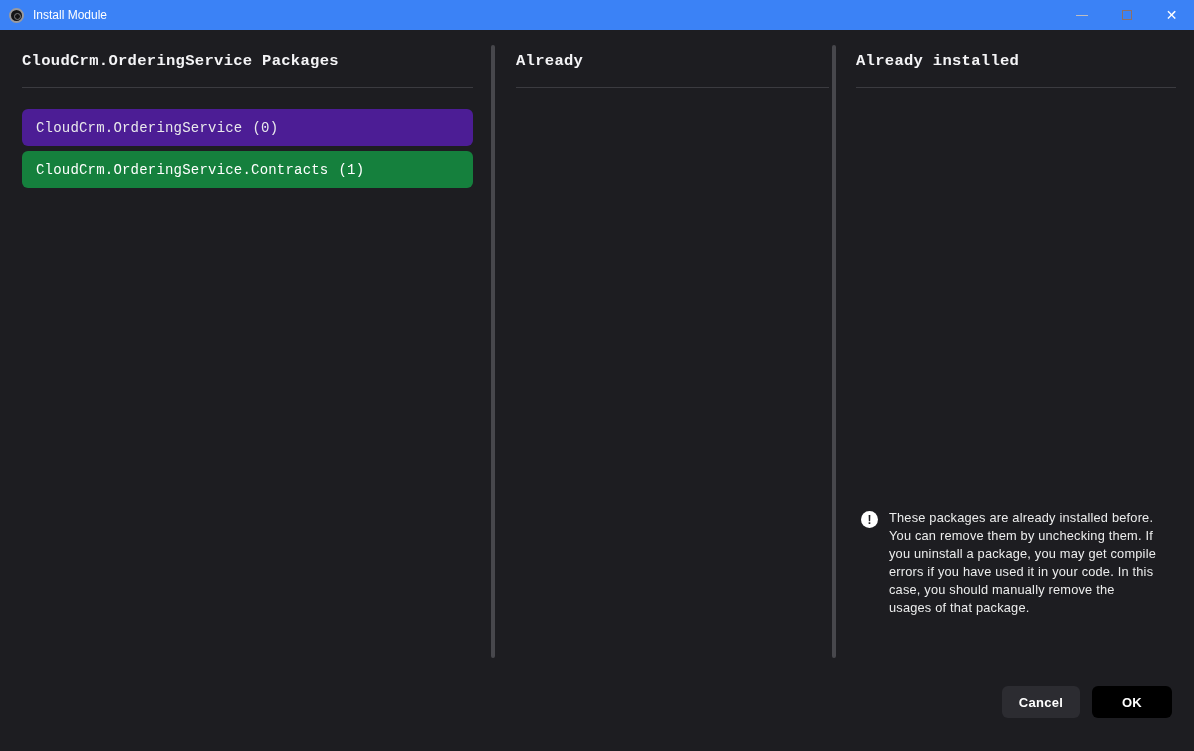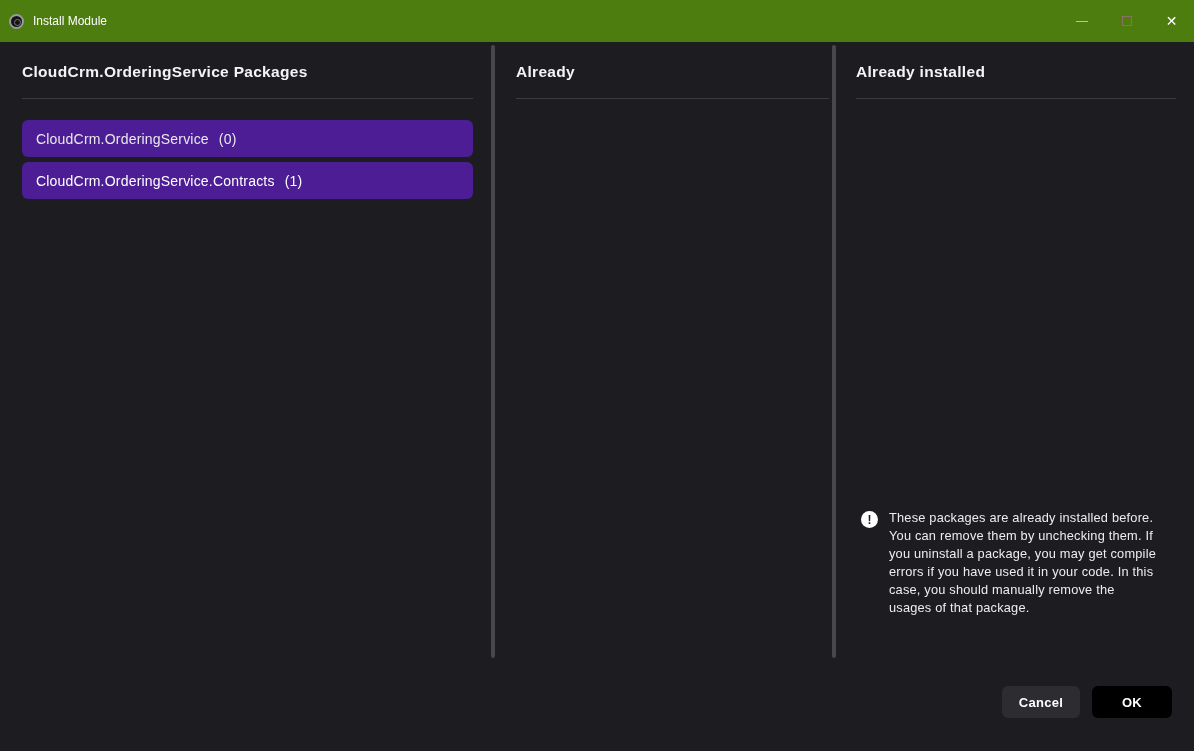--- a/index.html
+++ b/index.html
@@ -7,22 +7,22 @@
   body {
     background:#1d1d21;
     font-family:"Liberation Sans", sans-serif;
     position:relative;
     overflow:hidden;
     color:#ececef;
   }
 
   
   .titlebar {
-    position:absolute; top:0; left:0; right:0; height:42px;
-    background:#4d7c0f;
+    position:absolute; top:0; left:0; right:0; height:30px;
+    background:#3b82f6;
     display:flex; align-items:center;text-align:right;
   }
   .app-icon {
     width:15px; height:15px; border-radius:50%;
     border:2px solid #9a9a9e; background:#141416;
     margin-left:9px; flex:0 0 auto;
     position:relative;
   }
   .app-icon::after {
     content:""; position:absolute; left:3px; top:3px;
@@ -34,21 +34,21 @@
   .win-btn {
     width:45px; height:100%;
     display:flex; align-items:center; justify-content:center;
     cursor:pointer;
   }
   .min-glyph { width:12px; height:1px; background:#bdbdc1; }
   .max-glyph { width:10px; height:10px; border:1px solid #8c7068; }
   .close-glyph { color:#ffffff; font-size:14px; line-height:1; }
 
   
-  .panel { position:absolute; top:63px; }
+  .panel { position:absolute; top:52px;font-family:Liberation Mono, monospace; }
   .panel-header {
     font-size:15.5px; font-weight:700; letter-spacing:.3px;
     color:#f4f4f6;
     padding-bottom:17px;
     border-bottom:1px solid #3b3b40;
   }
   .col-left  { left:22px;  width:451px; }
   .col-mid   { left:516px; width:313px; }
   .col-right { left:856px; width:320px; }
 
@@ -62,21 +62,21 @@
   
   .module-list { margin-top:21px; }
   .module-item {
     height:37px; border-radius:6px;
     display:flex; align-items:center;
     padding:0 14px; margin-bottom:5px;
     font-size:14px; letter-spacing:.2px;
     background:#4c1d95; color:#e9e9ec;
     cursor:pointer;
   }
-  .module-item.selected { background:#4c1d95; color:#ffffff; }
+  .module-item.selected { background:#15803d; color:#ffffff; }
   .module-count { margin-left:10px; }
 
   
   .package-list { margin-top:21px; }
   .package-row {
     display:flex; align-items:center;
     margin-bottom:17px; cursor:pointer;
   }
   .checkbox {
     width:21px; height:21px; border-radius:5px;

